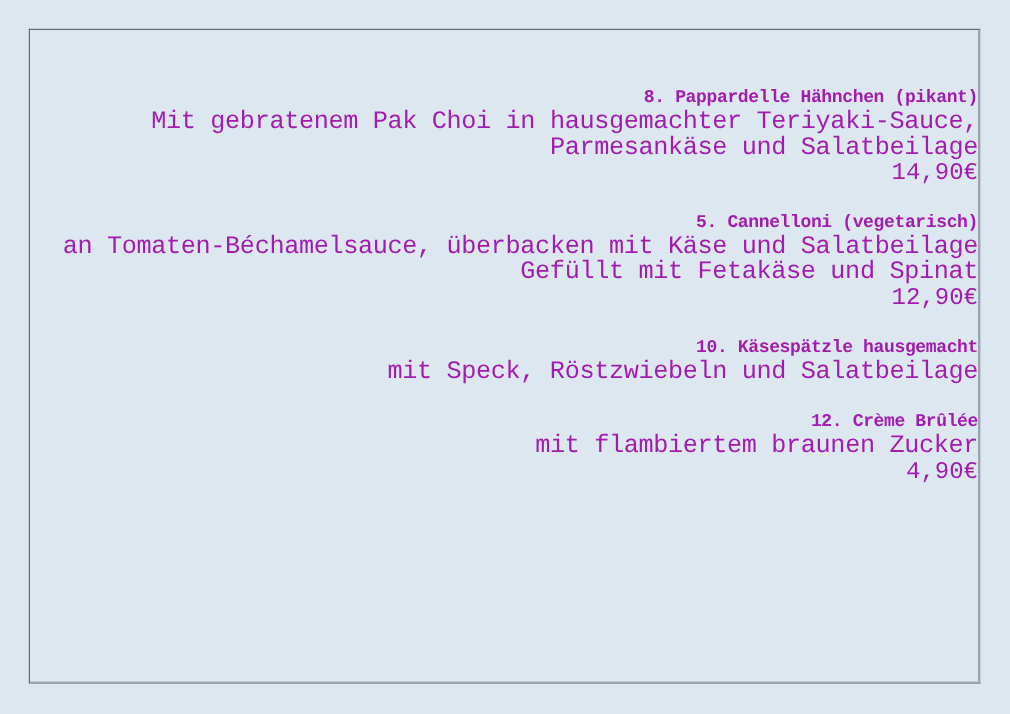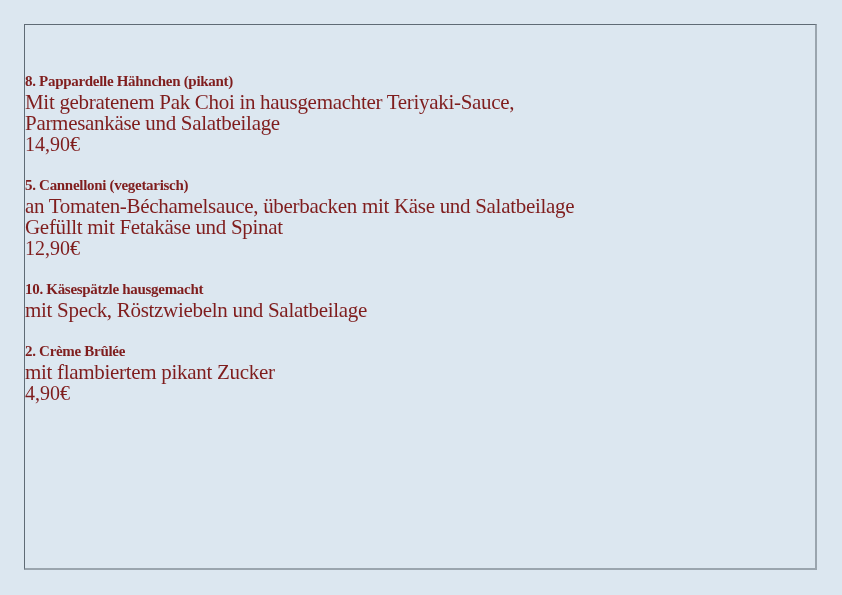--- a/index.html
+++ b/index.html
@@ -21,23 +21,23 @@
       border-right: 2px solid #9aa5ae;
       border-bottom: 2px solid #9aa5ae;
       box-sizing: border-box;
       background: #dce7f0;
     }
     .menu {
       position: absolute;
       left: 0;
       top: 46px;
       width: 100%;
-      text-align: left;
-      font-family: Liberation Serif, serif;
-      color: #7f1d1d;
+      text-align: right;
+      font-family: Liberation Mono, monospace;
+      color: #a21caf;
     }
     .item {
       margin-bottom: 20px;
     }
     .item .title {
       font-weight: bold;
       font-size: 15px;
       line-height: 21px;
       letter-spacing: -0.3px;
     }
@@ -71,19 +71,19 @@
       <div class="price">12,90€</div>
     </div>
 
     <div class="item">
       <div class="title">10. Käsespätzle hausgemacht</div>
       <div class="desc">mit Speck, Röstzwiebeln und Salatbeilage</div>
     </div>
 
 
     <div class="item">
-      <div class="title">2. Crème Brûlée</div>
-      <div class="desc">mit flambiertem pikant Zucker</div>
+      <div class="title">12. Crème Brûlée</div>
+      <div class="desc">mit flambiertem braunen Zucker</div>
       <div class="price">4,90€</div>
     </div>
 
   </div>
 </div>
 
 </body></html>

